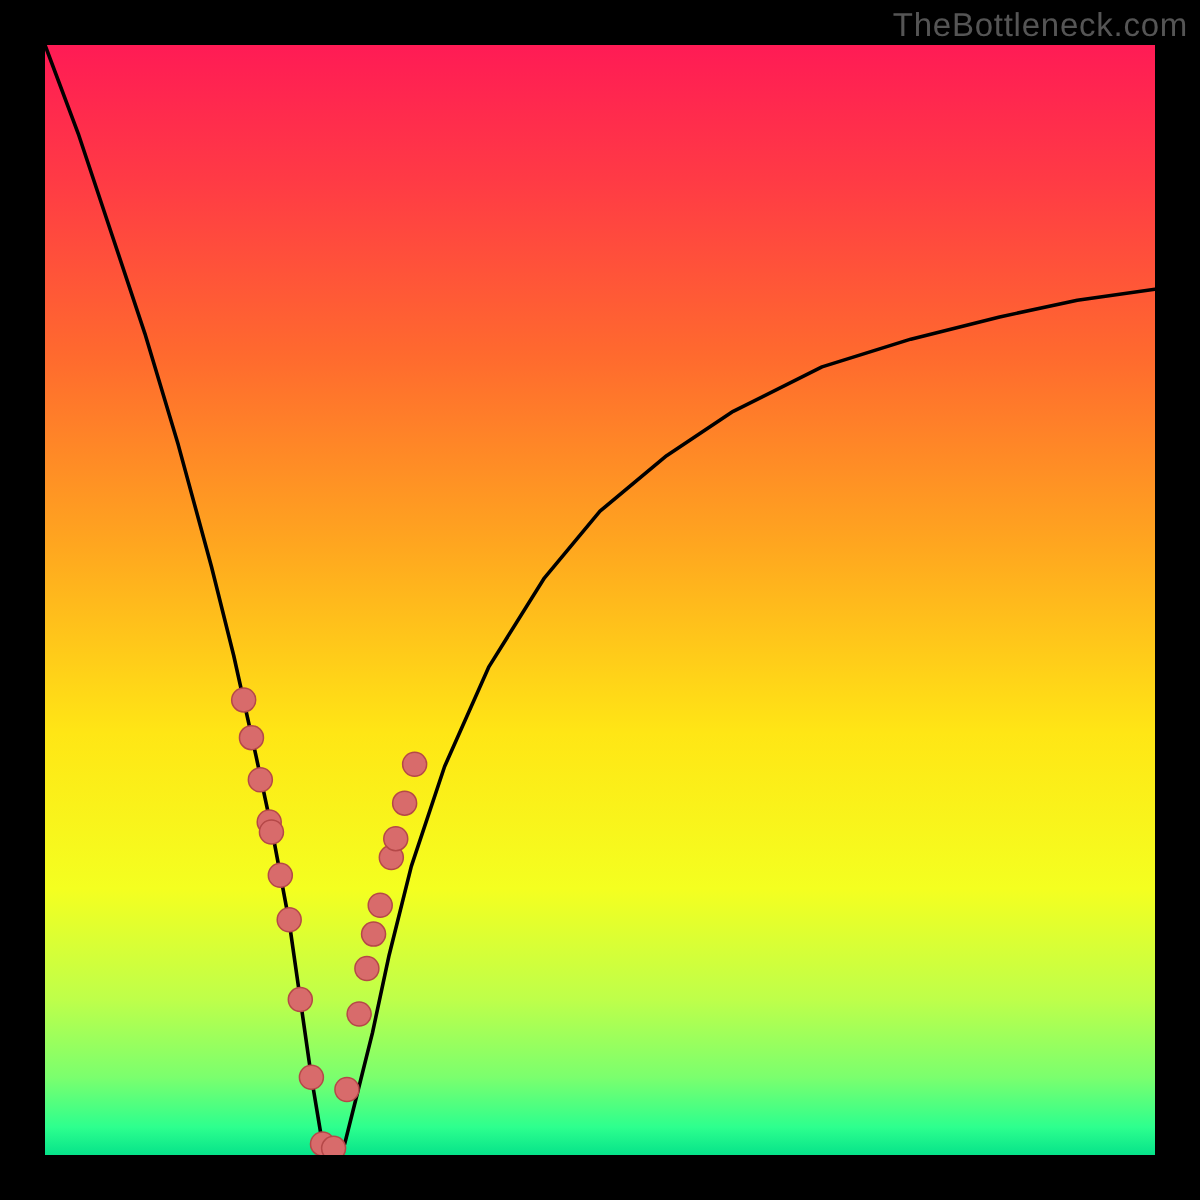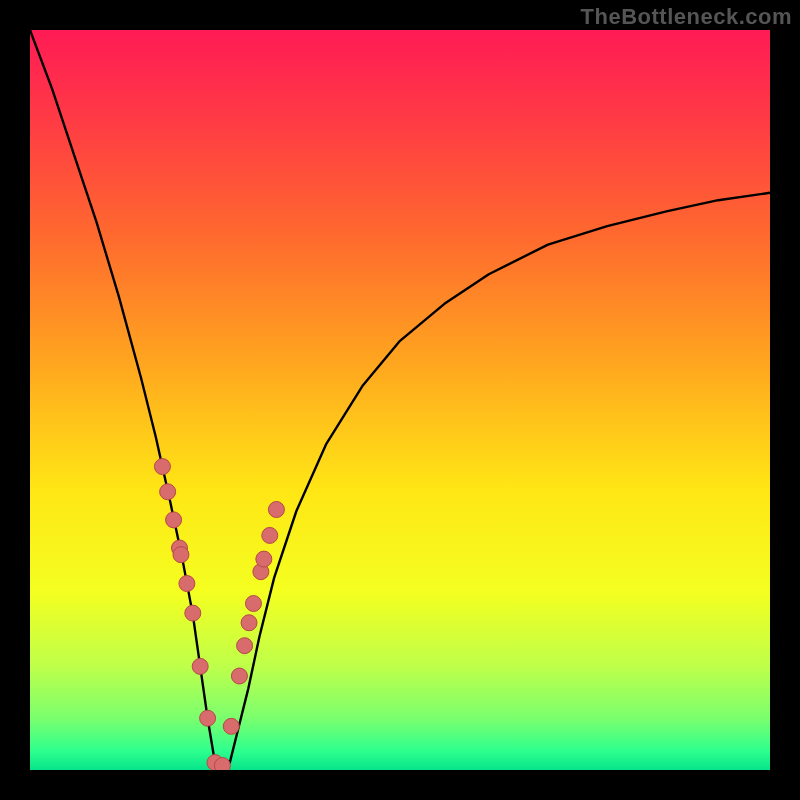--- a/index.html
+++ b/index.html
@@ -18,21 +18,20 @@
     background: #000;
   }
   .watermark {
     position: absolute;
     top: 4px;
     right: 8px;
     color: #555;
     font-size: 22px;
     letter-spacing: 0.5px;
     z-index: 50;
-    font-weight: bold;
   }
   .plot {
     position: absolute;
     left: 30px;
     top: 30px;
     width: 740px;
     height: 740px;
     overflow: hidden;
   }
   .gradient {

